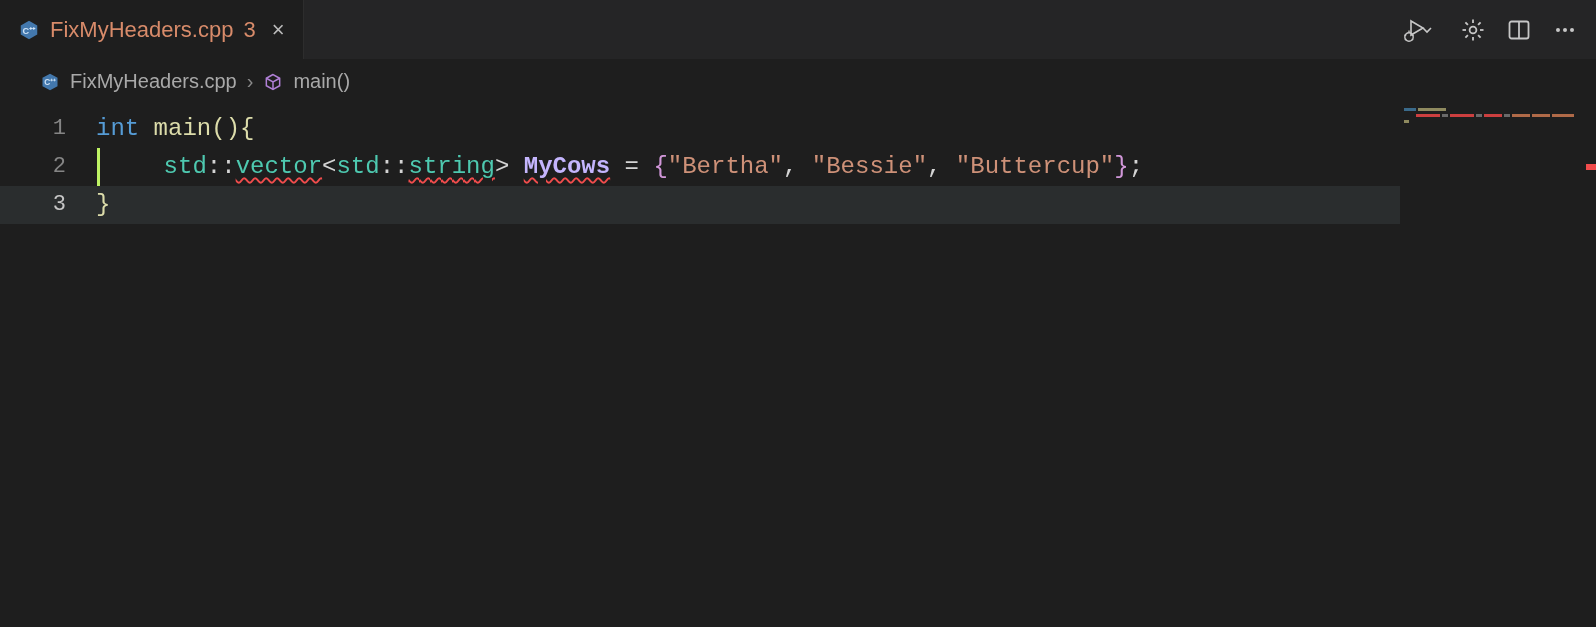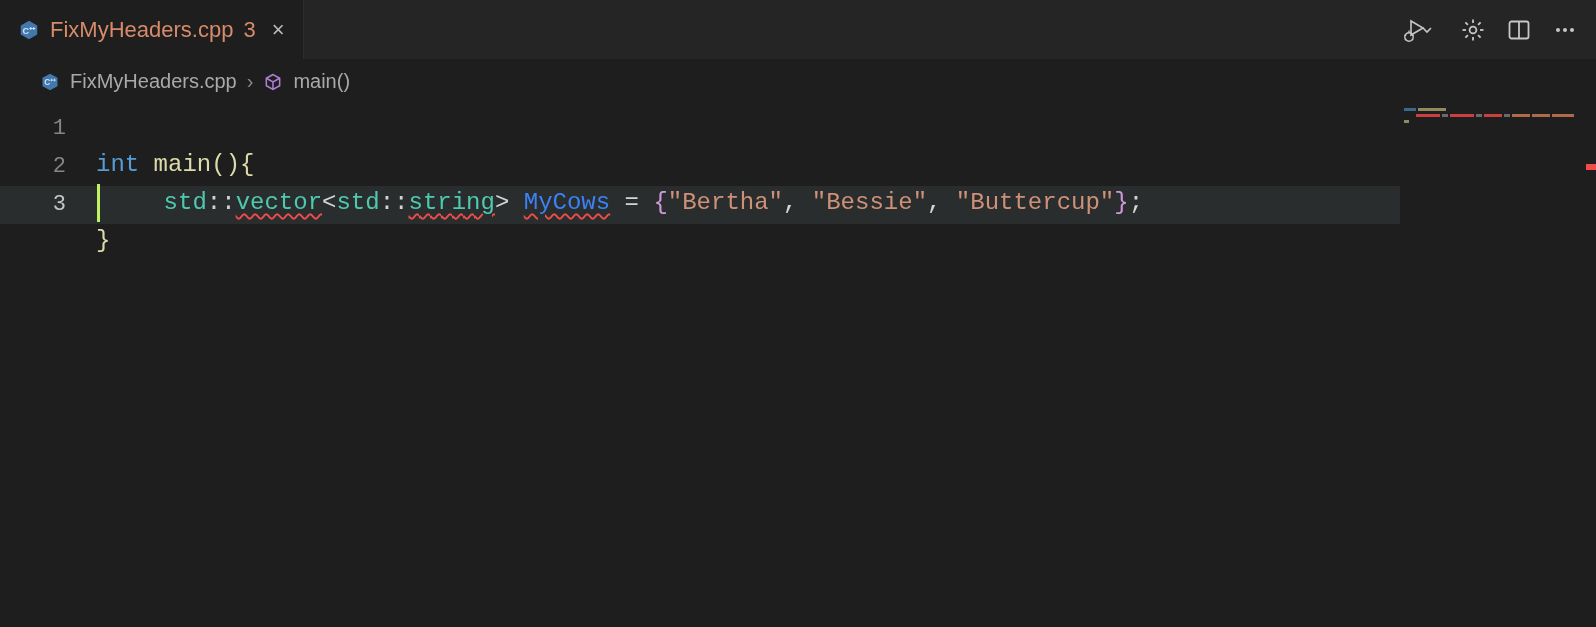--- a/index.html
+++ b/index.html
@@ -110,30 +110,29 @@
   }
   .indent-guide {
     border-left: 3px solid #bef264;
     padding-left: 6px;
     margin-left: 1px;
   }
   .code {
     white-space: pre;
     display: flex;
     align-items: center;
-    margin-top: 36px;
   }
   .code span.seg { white-space: pre; }
   
   .tok-keyword { color: #569cd6; }
   .tok-func    { color: #dcdcaa; }
   .tok-punct   { color: #d4d4d4; }
   .tok-ns      { color: #4ec9b0; }
   .tok-err     { color: #4ec9b0; text-decoration: underline wavy #f14c4c; text-decoration-thickness: 2px; text-underline-offset: 4px;}
-  .tok-ident-err { color: #3b82f6; text-decoration: underline wavy #f14c4c; text-decoration-thickness: 2px; text-underline-offset: 4px;}
+  .tok-ident-err { color: #c4b5fd; text-decoration: underline wavy #f14c4c; text-decoration-thickness: 2px; text-underline-offset: 4px; font-weight: bold;}
   .tok-op      { color: #d4d4d4; }
   .tok-angle   { color: #d4d4d4; }
   .tok-string  { color: #ce9178; }
   .tok-brace   { color: #dcdcaa; }
   .tok-brace2  { color: #d197d9; }
 
   
   .minimap {
     width: 196px;
     background: #1e1e1e;

